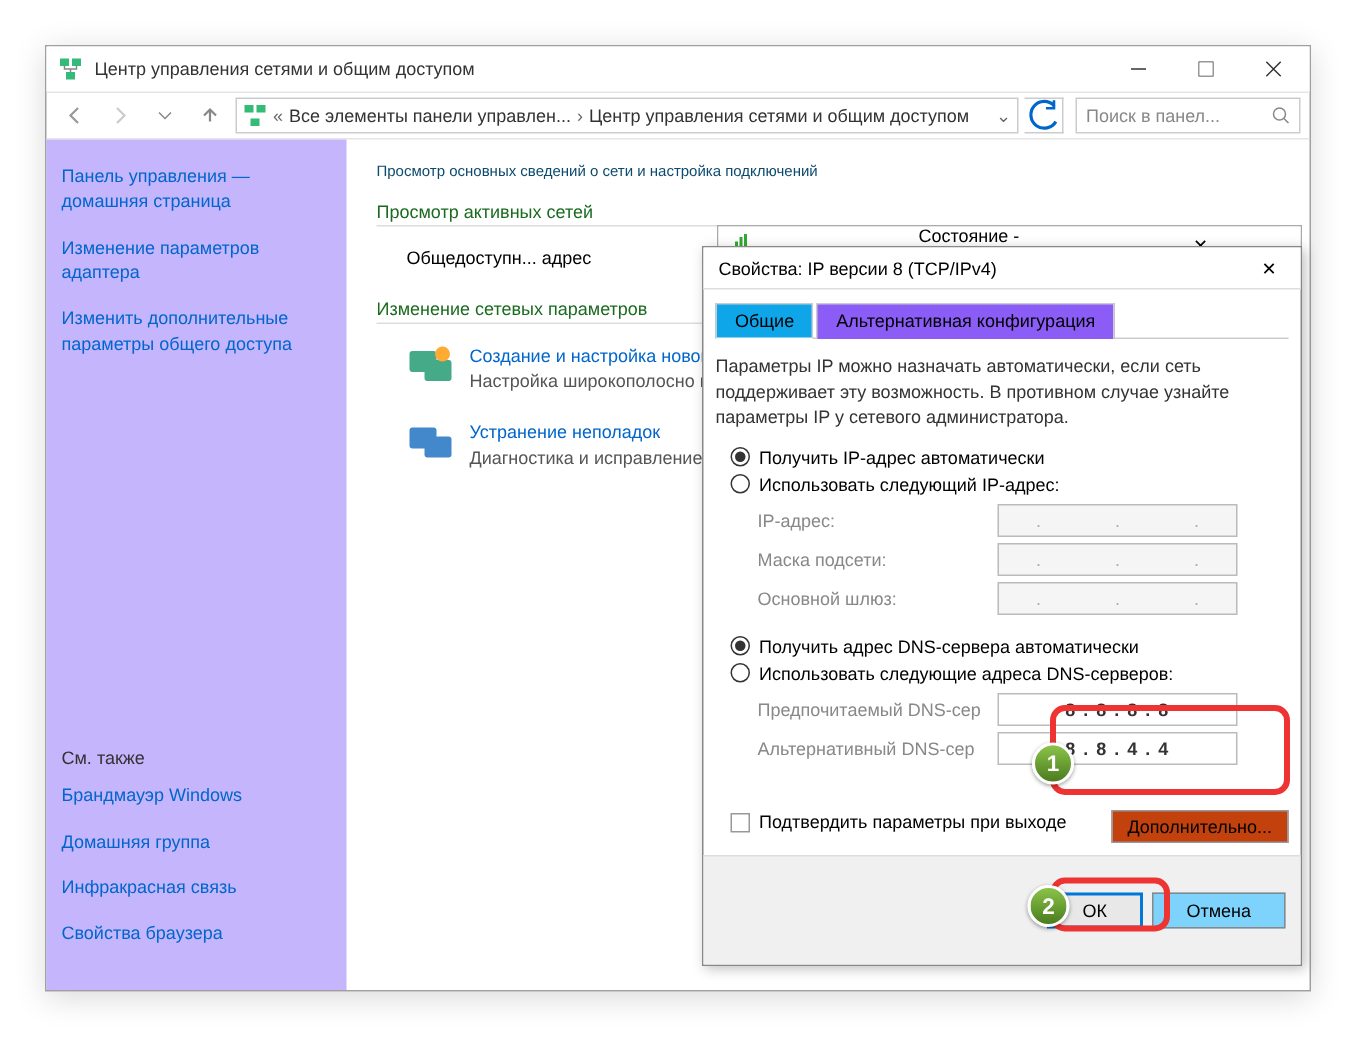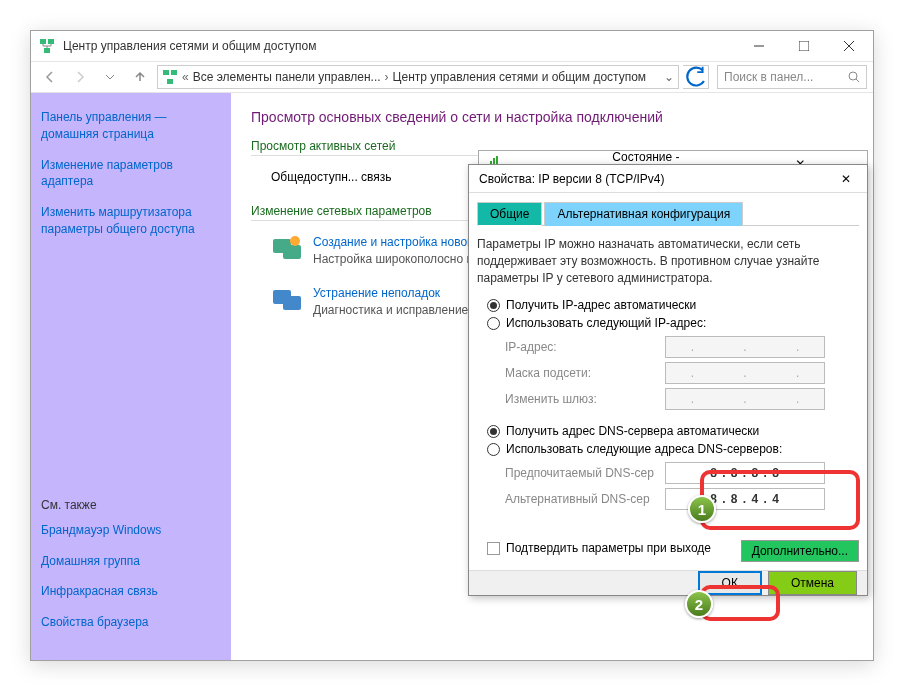--- a/index.html
+++ b/index.html
@@ -20,56 +20,56 @@
 .bc-path .app-icon{width:16px;height:16px}
 .bc-drop{color:#666;margin-left:auto}
 .bc-refresh{width:26px;height:24px;border:1px solid #ccc;border-left:none;display:flex;align-items:center;justify-content:center;color:#0066cc}
 .search{width:150px;height:24px;border:1px solid #ccc;margin-left:4px;padding:0 6px;color:#888;display:flex;align-items:center;gap:20px}
 .body{display:flex;height:calc(100% - 62px)}
 .sidebar{width:200px;padding:16px 10px;background:#c4b5fd}
 .side-link{color:#0066cc;margin-bottom:14px;line-height:1.4;cursor:pointer}
 .side-sec{margin-top:260px}
 .side-head{color:#333;margin-bottom:10px}
 .main{flex:1;padding:16px 20px;position:relative}
-.main h1{font-size:14px;color:#701a75;font-weight:400;margin-bottom:14px}
+.main h1{font-size:10px;color:#0c4a6e;font-weight:400;margin-bottom:14px}
 .sec-title{color:#1a6b1f;border-bottom:1px solid #ddd;padding-bottom:2px;margin-bottom:14px}
 .net-row{display:flex;gap:10px;margin-bottom:20px;padding-left:20px}
 .main-link{color:#0066cc;cursor:pointer}
 .main-desc{color:#555;margin-top:2px;line-height:1.4}
 .item-row{display:flex;gap:10px;padding-left:20px;margin-bottom:18px}
 .item-icon{width:32px;height:28px;flex-shrink:0}
 
 
 .status-dlg{position:absolute;left:478px;top:150px;width:390px;height:28px;background:#fff;border:1px solid #aaa}
 .status-dlg .dlg-title{height:26px;display:flex;align-items:center;padding:0 6px;gap:6px;border-bottom:1px solid #ddd}
 .status-dlg .close{margin-left:auto;width:28px;text-align:center}
 
 
 .dlg{position:absolute;left:468px;top:164px;width:400px;background:#fff;border:1px solid #888;box-shadow:2px 2px 8px rgba(0,0,0,.25)}
 .dlg-title{height:28px;display:flex;align-items:center;padding:0 6px 0 10px;background:#fff;border-bottom:1px solid #ddd}
 .dlg-title span{flex:1}
 .dlg-close{width:30px;height:24px;display:flex;align-items:center;justify-content:center}
 .dlg-body{padding:8px}
 .tabs{display:flex;border-bottom:1px solid #ccc;margin-bottom:10px}
-.tab{padding:4px 12px;border:1px solid #ccc;border-bottom:none;background:#7dd3fc;margin-right:2px;position:relative;top:1px}
-.tab.active{background:#14b8a6;border-bottom:1px solid #fff}
+.tab{padding:4px 12px;border:1px solid #ccc;border-bottom:none;background:#8b5cf6;margin-right:2px;position:relative;top:1px}
+.tab.active{background:#0ea5e9;border-bottom:1px solid #fff}
 .info-text{color:#333;line-height:1.4;margin-bottom:12px}
-.radio-row{display:flex;align-items:flex-end;gap:6px;margin:4px 0 4px 10px}
+.radio-row{display:flex;align-items:flex-start;gap:6px;margin:4px 0 4px 10px}
 .radio{width:13px;height:13px;border:1px solid #333;border-radius:50%;display:flex;align-items:center;justify-content:center}
 .radio.checked::after{content:"";width:7px;height:7px;background:#333;border-radius:50%}
 .field-grid{margin:6px 0 14px 28px}
 .field-row{display:flex;align-items:center;margin:4px 0}
 .field-label{width:160px;color:#888}
 .ip-input{width:160px;height:22px;border:1px solid #bbb;background:#f5f5f5;display:flex;align-items:center;justify-content:space-around;color:#aaa}
 .ip-input.active{background:#fff;color:#333;font-weight:600;letter-spacing:1px}
 .chk-row{display:flex;align-items:center;gap:6px;margin:24px 0 0 10px}
 .chk{width:13px;height:13px;border:1px solid #999}
-.adv-btn{float:right;padding:3px 10px;border:1px solid #999;background:#22c55e;margin-top:6px}
-.dlg-foot{border-top:1px solid #ddd;padding:0 10px;display:flex;justify-content:flex-end;gap:6px;background:#f0f0f0}
-.btn{padding:3px 22px;border:1px solid #888;background:#84cc16}
+.adv-btn{float:right;padding:3px 10px;border:1px solid #999;background:#c2410c;margin-top:6px}
+.dlg-foot{border-top:1px solid #ddd;padding:24px 10px;display:flex;justify-content:flex-end;gap:6px;background:#f0f0f0}
+.btn{padding:3px 22px;border:1px solid #888;background:#7dd3fc}
 .btn.primary{border:2px solid #0078d7;background:#e8e8e8}
 
 
 .callout{position:absolute;border:4px solid #e33;border-radius:10px;pointer-events:none}
 .callout1{left:700px;top:470px;width:160px;height:60px}
 .callout2{left:700px;top:585px;width:80px;height:36px}
 .badge{position:absolute;width:28px;height:28px;border-radius:50%;background:linear-gradient(#8bc34a,#4a7c1e);border:2px solid #fff;color:#fff;font-weight:bold;font-size:15px;display:flex;align-items:center;justify-content:center;box-shadow:0 1px 3px rgba(0,0,0,.4)}
 .badge1{left:688px;top:495px}
 .badge2{left:685px;top:590px}
 </style>
@@ -149,35 +149,35 @@
           <circle cx="5" cy="5" r="4" fill="none" stroke="#888"></circle>
           <path d="M8 8l3 3" stroke="#888"></path>
         </svg>
     </div>
   </div>
 
   <div class="body">
     <div class="sidebar">
       <div class="side-link">Панель управления — домашняя страница</div>
       <div class="side-link">Изменение параметров адаптера</div>
-      <div class="side-link">Изменить маршрутизатора параметры общего доступа</div>
+      <div class="side-link">Изменить дополнительные параметры общего доступа</div>
       <div class="side-sec">
         <div class="side-head">См. также</div>
         <div class="side-link">Брандмауэр Windows</div>
         <div class="side-link">Домашняя группа</div>
         <div class="side-link">Инфракрасная связь</div>
         <div class="side-link">Свойства браузера</div>
       </div>
     </div>
 
     <div class="main">
       <h1>Просмотр основных сведений о сети и настройка подключений</h1>
       <div class="sec-title">Просмотр активных сетей</div>
       <div class="net-row">
-        <div>Общедоступн... связь</div>
+        <div>Общедоступн... адрес</div>
       </div>
       <div class="sec-title">Изменение сетевых параметров</div>
       <div class="item-row">
         <div class="item-icon"><svg viewBox="0 0 32 28">
               <rect x="2" y="4" width="18" height="14" fill="#4a8" rx="2"></rect>
               <rect x="12" y="10" width="18" height="14" fill="#4a8" rx="2"></rect>
               <circle cx="24" cy="6" r="5" fill="#fa3"></circle>
             </svg></div>
         <div>
           <div class="main-link">Создание и настройка новог</div>
@@ -239,21 +239,21 @@
         </div>
       <div class="field-row">
           <span class="field-label">Маска подсети:</span>
           <div class="ip-input">
             <span>.</span>
             <span>.</span>
             <span>.</span>
           </div>
         </div>
       <div class="field-row">
-          <span class="field-label">Изменить шлюз:</span>
+          <span class="field-label">Основной шлюз:</span>
           <div class="ip-input">
             <span>.</span>
             <span>.</span>
             <span>.</span>
           </div>
         </div>
     </div>
 
     <div class="radio-row">
       <span class="radio checked"></span>

